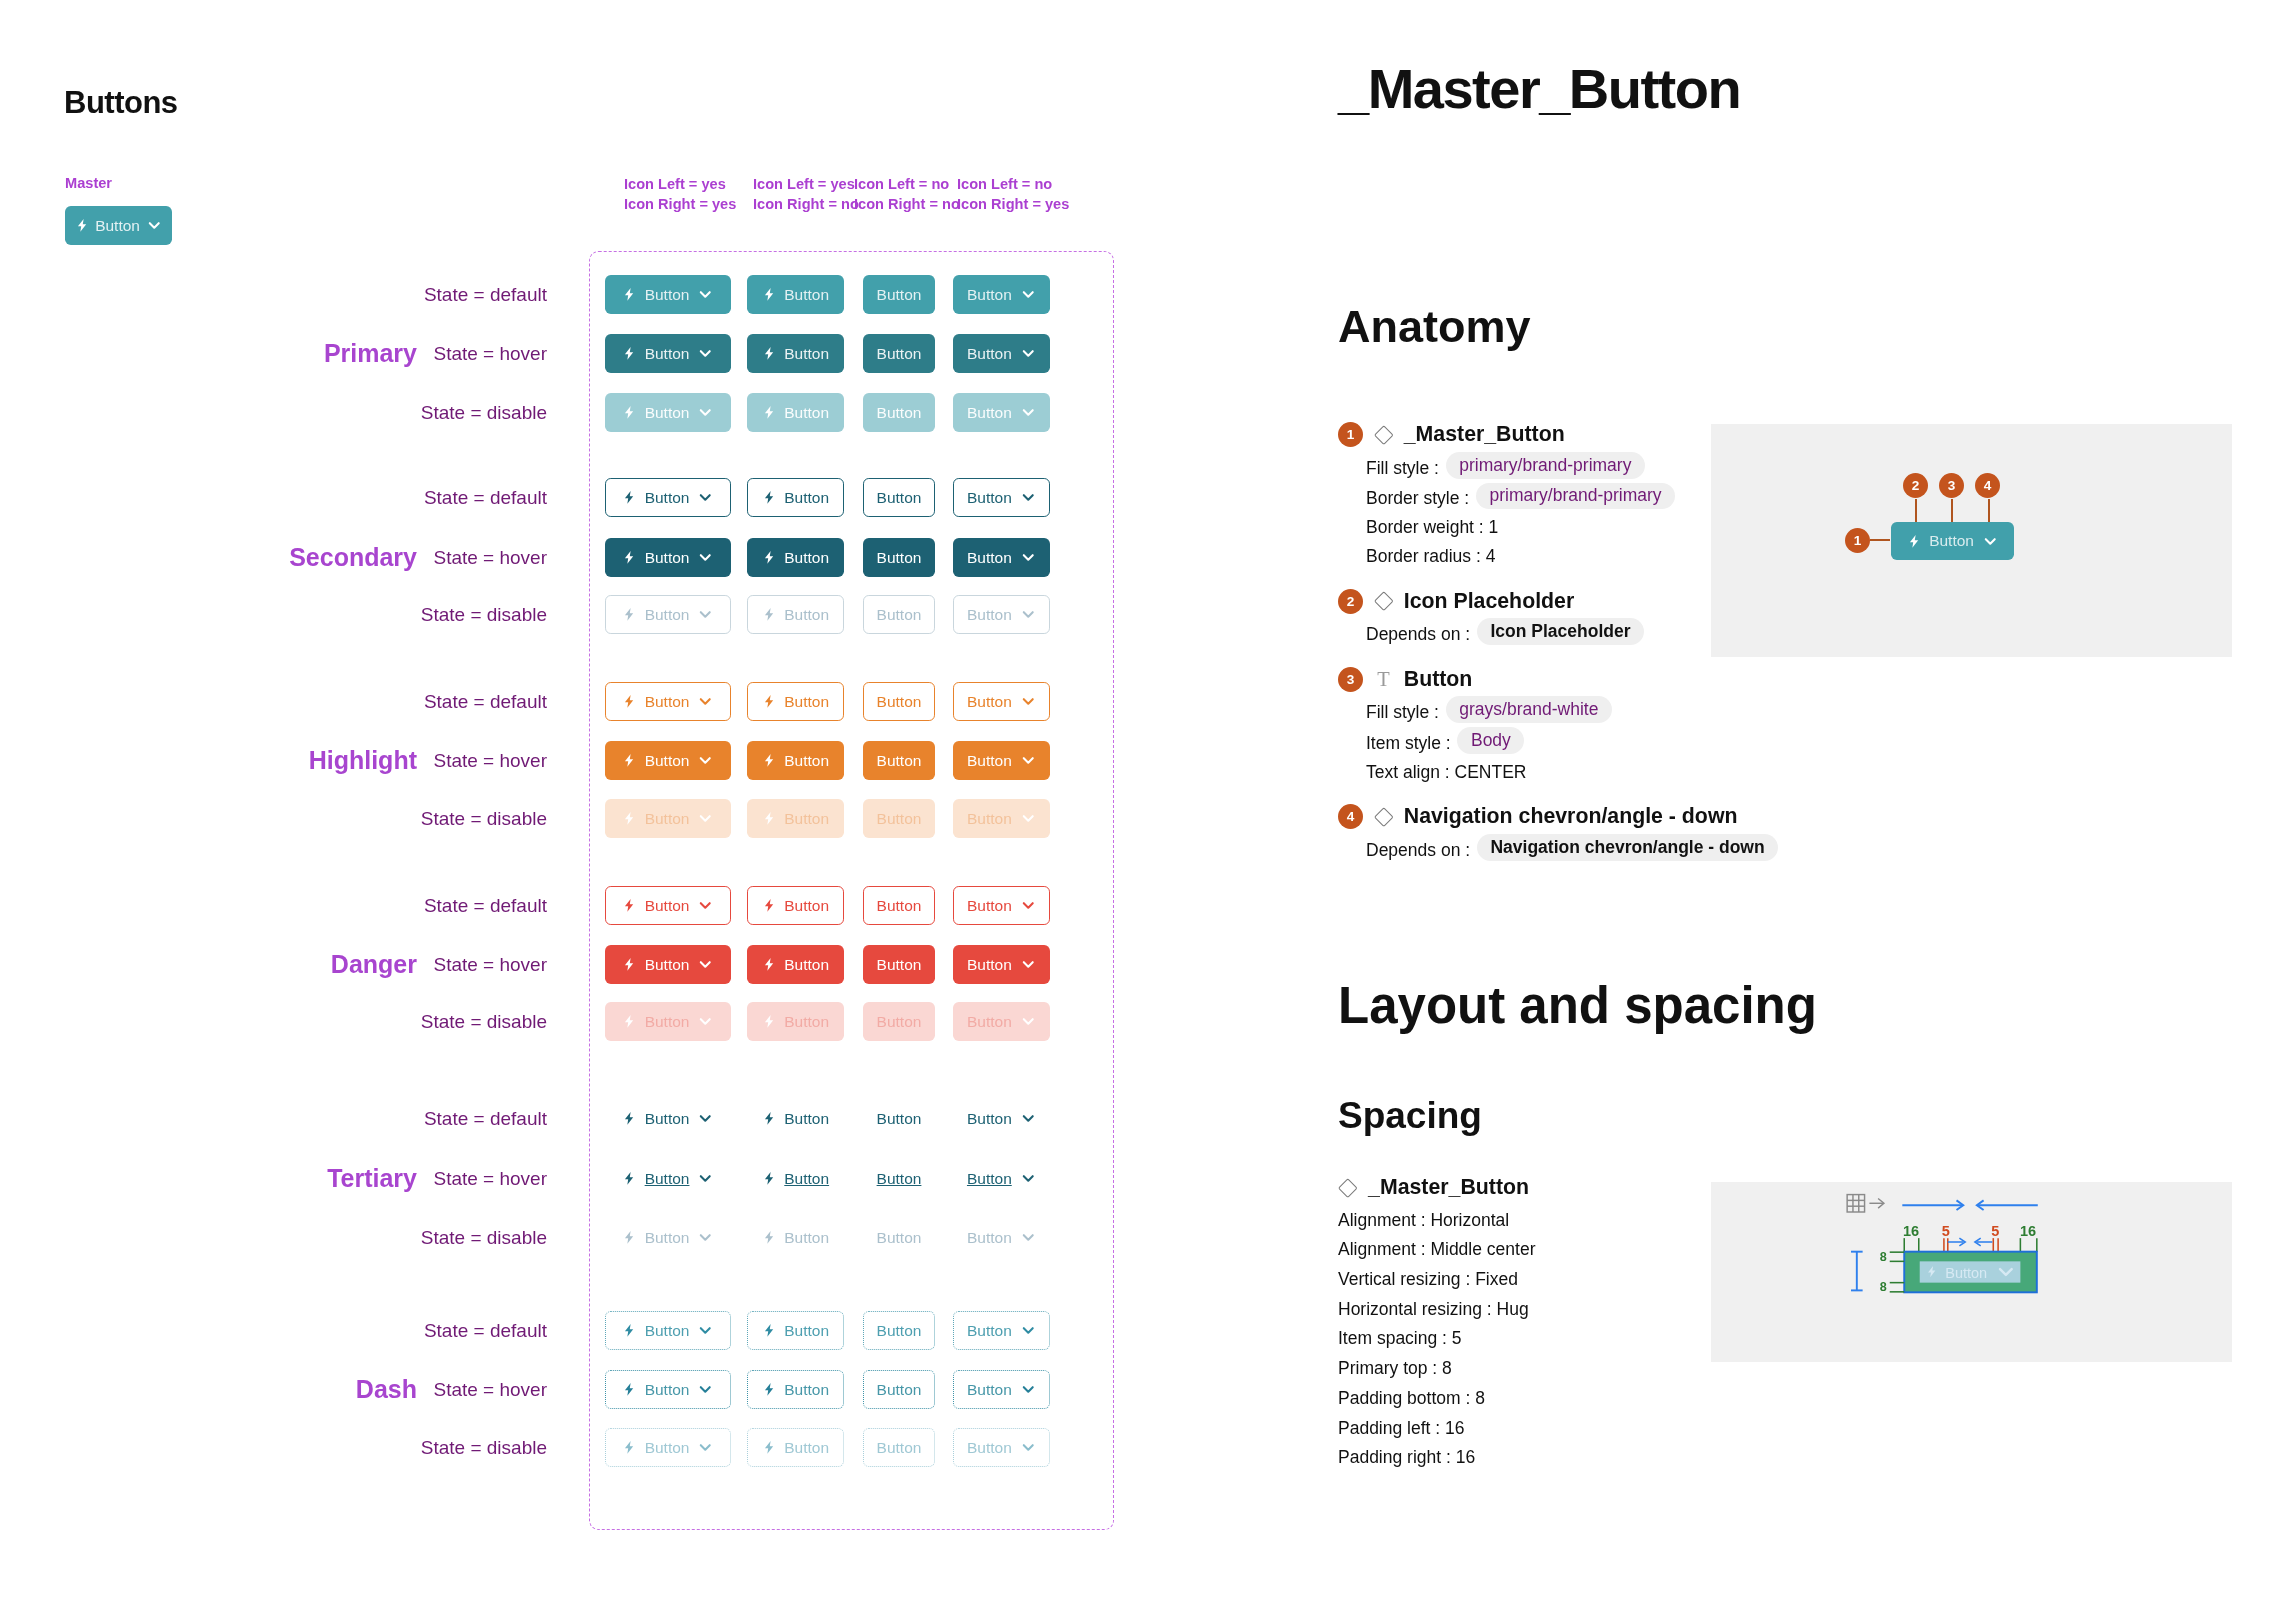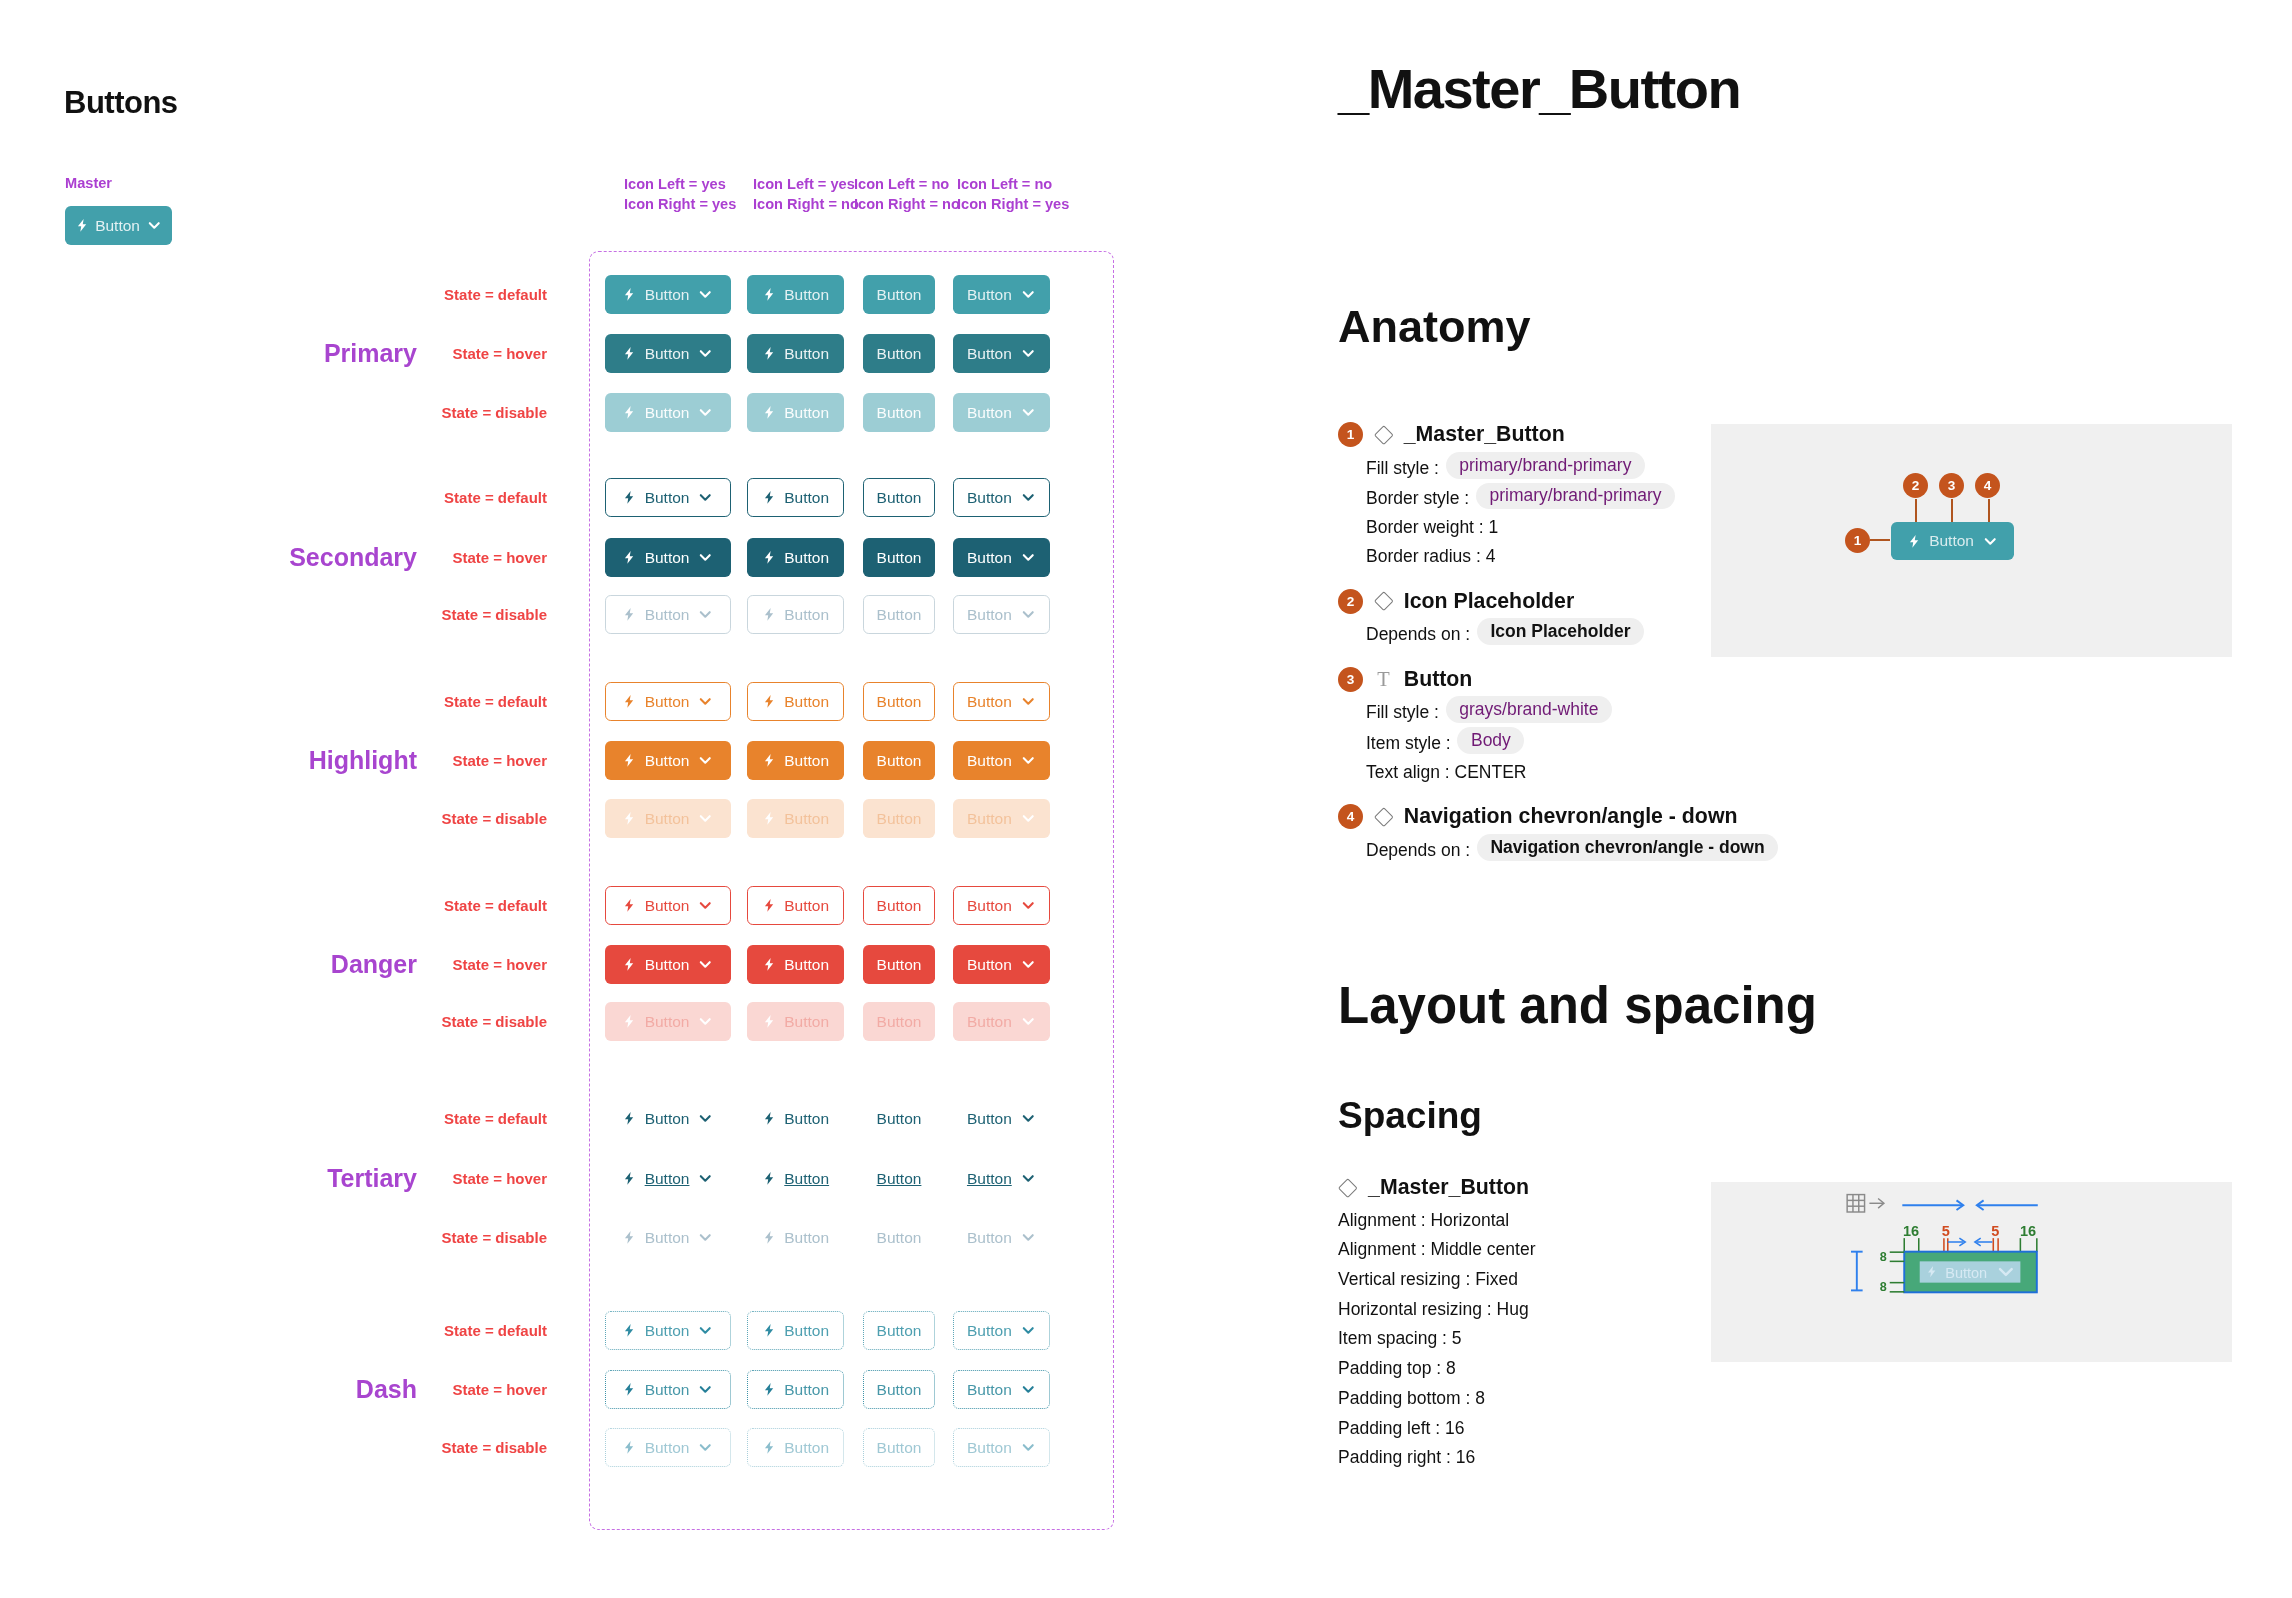--- a/index.html
+++ b/index.html
@@ -12,21 +12,21 @@
   #master-label{position:absolute;left:65px;top:175px;font-size:14.6px;font-weight:700;color:#AB3FD1}
   .col-hdr{position:absolute;top:174px;font-size:14.6px;font-weight:700;color:#AB3FD1;line-height:20.4px;white-space:nowrap}
 
   
   #grid-frame{position:absolute;left:589px;top:251px;width:525px;height:1279px;
               border:1.9px dashed #C66FE4;border-radius:9.7px;box-sizing:border-box}
 
   .group-label{position:absolute;left:223px;width:194px;height:39px;display:flex;align-items:center;
                justify-content:flex-end;font-size:25px;font-weight:700;color:#A845CF;white-space:nowrap}
   .state-label{position:absolute;left:401px;width:146px;height:39px;display:flex;align-items:center;
-               justify-content:flex-end;font-size:15px;font-weight:700;color:#ef4444;white-space:nowrap}
+               justify-content:flex-end;font-size:19px;font-weight:400;color:#701a75;white-space:nowrap}
 
   
   .btn{position:absolute;height:39px;border-radius:5.8px;display:flex;align-items:center;justify-content:center;
        gap:7.8px;font-size:15.5px;box-sizing:border-box;border:1px solid transparent;cursor:pointer;white-space:nowrap}
   .btn .ico{display:flex;align-items:center}
   .btn svg{display:block}
 
   .v-primary.s-default{background:#42A0AB;color:rgba(255,255,255,.85)}
   .v-primary.s-hover{background:#2E7D89;color:rgba(255,255,255,.9)}
   .v-primary.s-disable{background:#9CCDD4;color:rgba(255,255,255,.95)}
@@ -829,21 +829,21 @@
           <span class="diamond"></span>
         </span>
       <span>_Master_Button</span>
     </div>
     <div id="spacing-list">
         <div class="s-line"><span>Alignment</span><span class="p-sep"> : </span><span>Horizontal</span></div>
         <div class="s-line"><span>Alignment</span><span class="p-sep"> : </span><span>Middle center</span></div>
         <div class="s-line"><span>Vertical resizing</span><span class="p-sep"> : </span><span>Fixed</span></div>
         <div class="s-line"><span>Horizontal resizing</span><span class="p-sep"> : </span><span>Hug</span></div>
         <div class="s-line"><span>Item spacing</span><span class="p-sep"> : </span><span>5</span></div>
-        <div class="s-line"><span>Padding top</span><span class="p-sep"> : </span><span>8</span></div>
+        <div class="s-line"><span>Primary top</span><span class="p-sep"> : </span><span>8</span></div>
         <div class="s-line"><span>Padding bottom</span><span class="p-sep"> : </span><span>8</span></div>
         <div class="s-line"><span>Padding left</span><span class="p-sep"> : </span><span>16</span></div>
         <div class="s-line"><span>Padding right</span><span class="p-sep"> : </span><span>16</span></div>
       </div>
   </div>
 
   <div id="panel-spacing" class="panel">
     <svg width="521" height="180" viewBox="0 0 537 186" font-family="Liberation Sans, sans-serif">
 
       <g stroke="#8a8a8a" stroke-width="1.5" fill="none">

